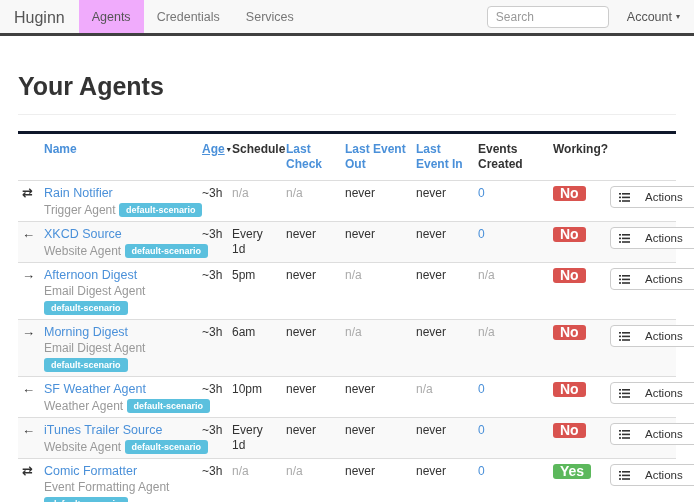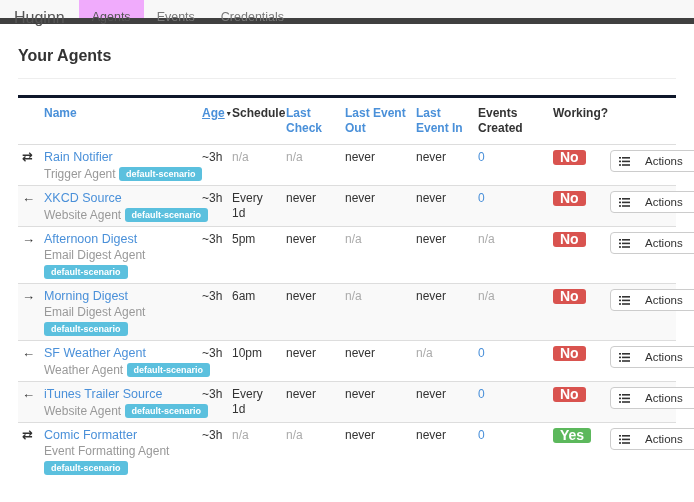--- a/index.html
+++ b/index.html
@@ -3,21 +3,21 @@
 <meta charset="utf-8">
 <style>
   * { box-sizing: border-box; margin: 0; padding: 0; }
   html, body { width: 694px; height: 502px; overflow: hidden; }
   body {
     font-family: "Liberation Sans", "DejaVu Sans", sans-serif;
     background: #fff; color: #333; font-size: 12px;
   }
   
   .navbar {
-    height: 24px; background: #f8f8f8; border-bottom: 6px solid #404040;
+    height: 36px; background: #f8f8f8; border-bottom: 3px solid #404040;
     display: flex; align-items: stretch;
   }
   .brand {
     font-size: 16px; color: #555; line-height: 35px; padding: 0 14px 0 14px;
     text-decoration: none; cursor: pointer;
   }
   .nav-items { display: flex; list-style: none; }
   .nav-item {
     font-size: 12.5px; color: #777; line-height: 35px; padding: 0 13px;
     cursor: pointer; white-space: nowrap;
@@ -30,21 +30,21 @@
     outline: none; background: #fff;
   }
   .search-input::placeholder { color: #999; }
   .account {
     margin-left: 18px; font-size: 12.5px; color: #555; cursor: pointer;
     display: flex; align-items: center; gap: 4px; white-space: nowrap;
   }
   .caret { font-size: 8px; color: #555; }
   
   .container { padding: 0 18px; }
-  .page-title { font-size: 16px; font-weight: bold; color: #333; margin: 23px 0 13px; }
+  .page-title { font-size: 25px; font-weight: bold; color: #333; margin: 36px 0 13px; }
   hr.rule { border: none; border-top: 1px solid #eee; }
   
   table.agents {
     width: 658px; border-collapse: collapse; table-layout: fixed;
     margin-top: 16px; font-size: 12px; border-top: 3px solid #0f172a;
   }
   thead th {
     text-align: left; vertical-align: top; font-weight: bold; font-size: 12px;
     padding: 8px 4px; border-bottom: 1px solid #ddd; line-height: 15px;
   }
@@ -81,23 +81,30 @@
   .btn-actions .caret { color: #333; }
   .list-icon { display: inline-block; }
 </style>
 </head>
 <body>
 
 <nav class="navbar">
   <a class="brand">Huginn</a>
   <ul class="nav-items">
     <li class="nav-item active">Agents</li>
-    <li class="nav-item">Events</li>
     <li class="nav-item">Credentials</li>
+    <li class="nav-item">Services</li>
   </ul>
+  <div class="nav-right">
+    <input class="search-input" type="text" placeholder="Search" style="">
+    <div class="account">
+      <span>Account</span>
+      <span class="caret">▾</span>
+    </div>
+  </div>
 </nav>
 
 <div class="container">
   <h2 class="page-title">Your Agents</h2>
   <hr class="rule">
 
   <table class="agents">
     <colgroup>
       <col style="width:22px">
         <col style="width:158px">

